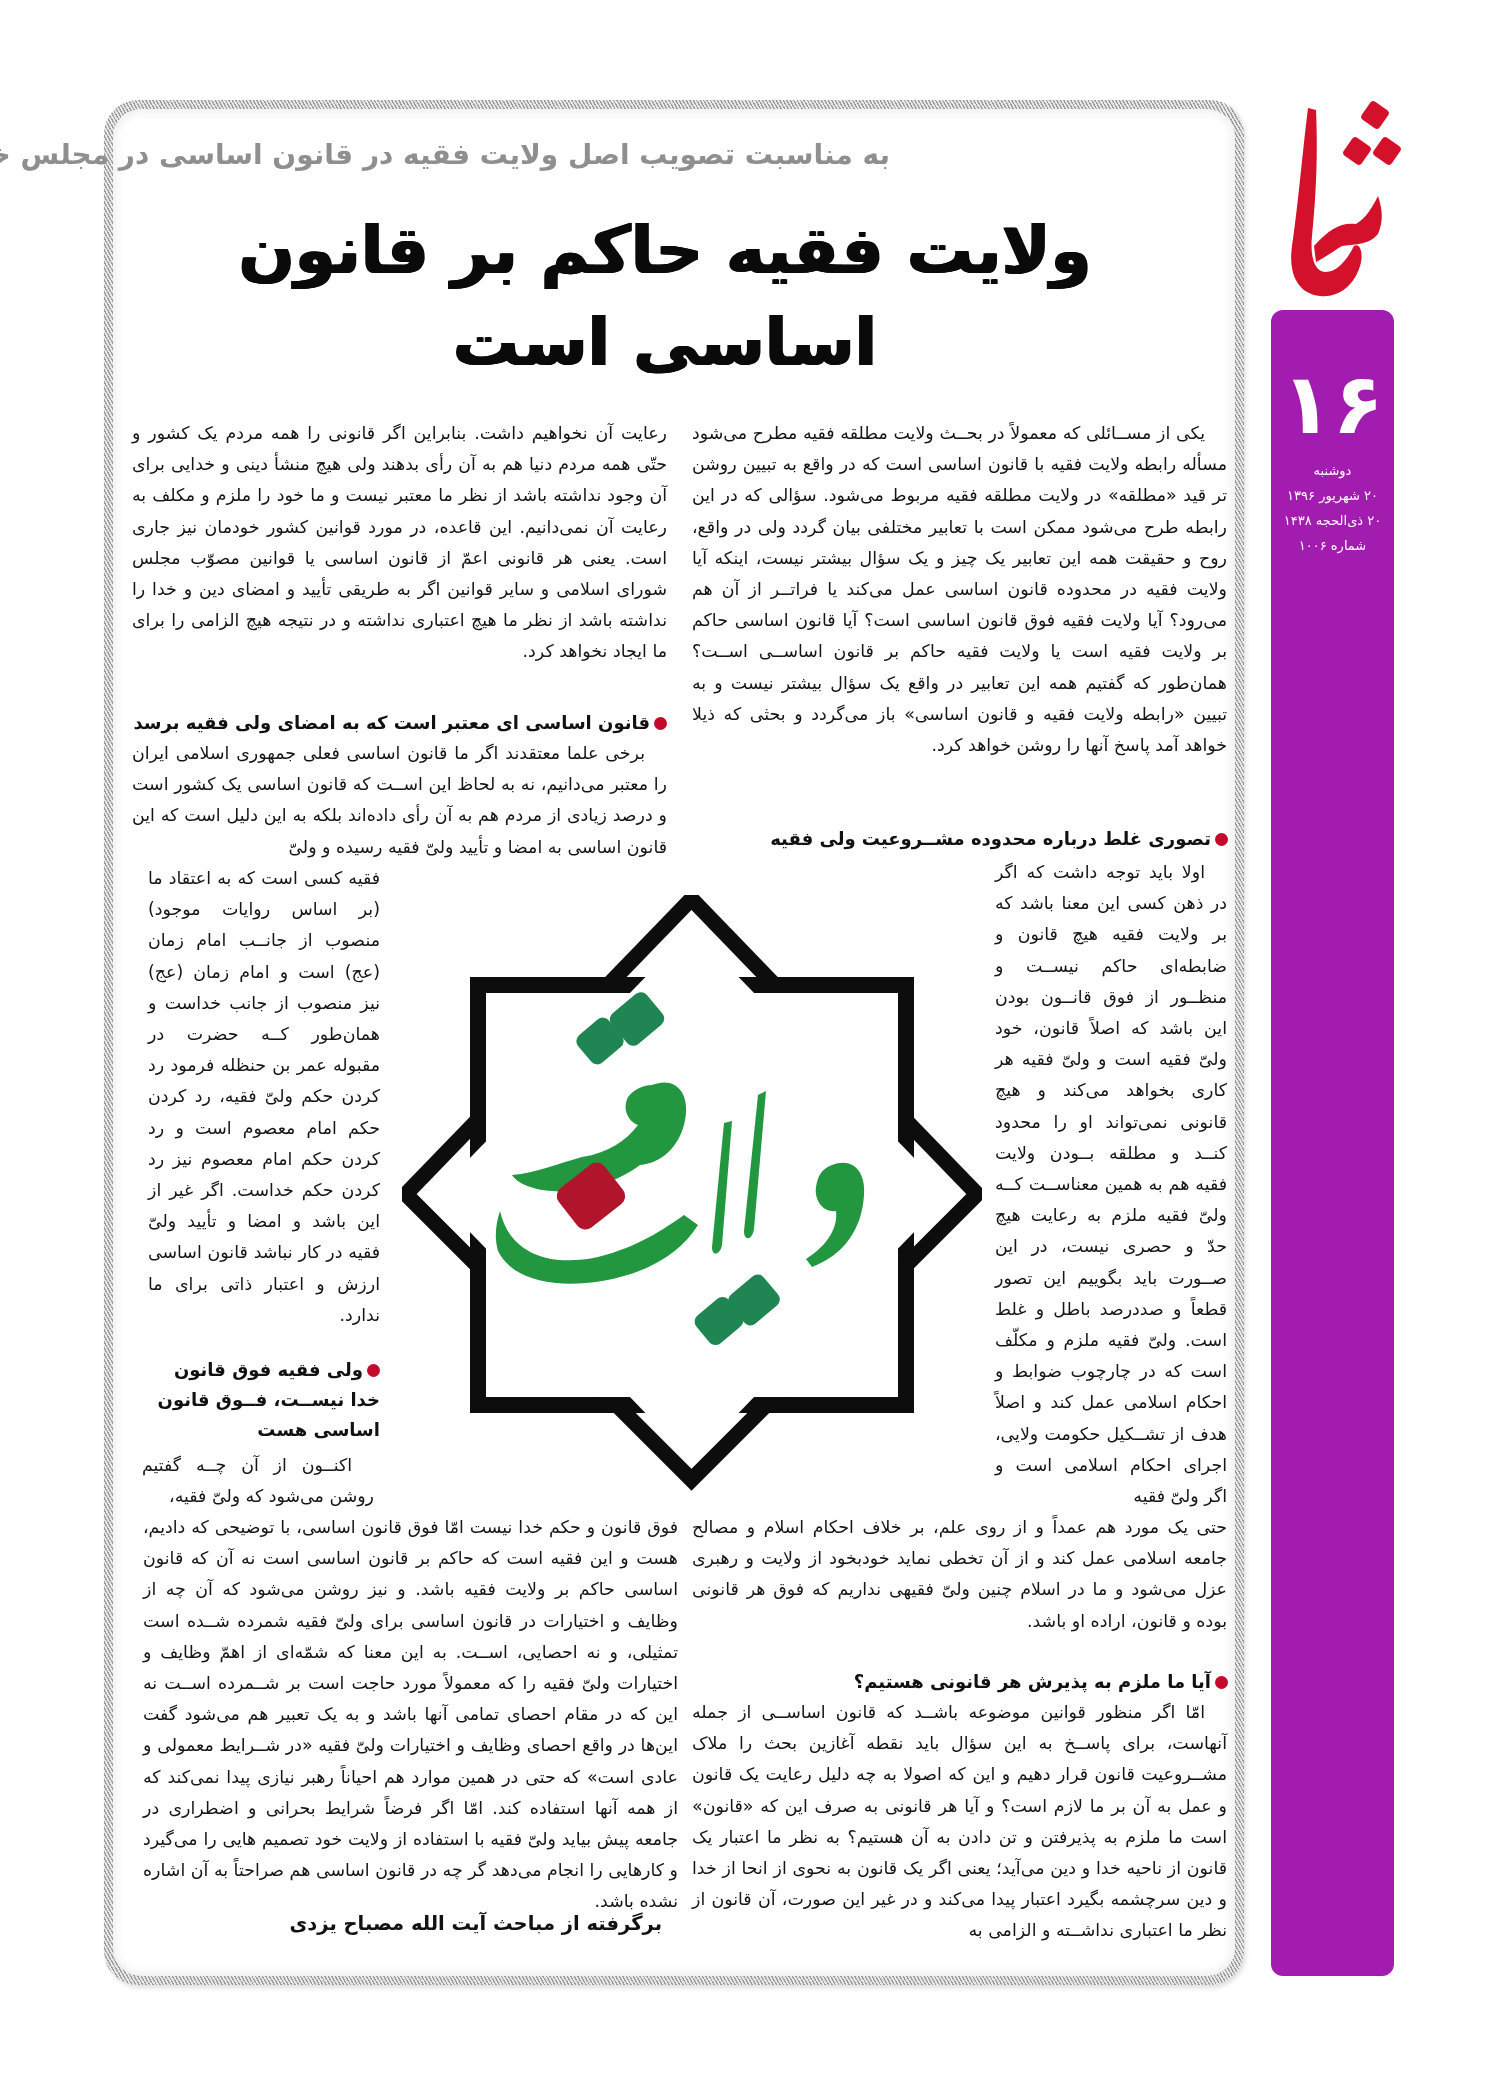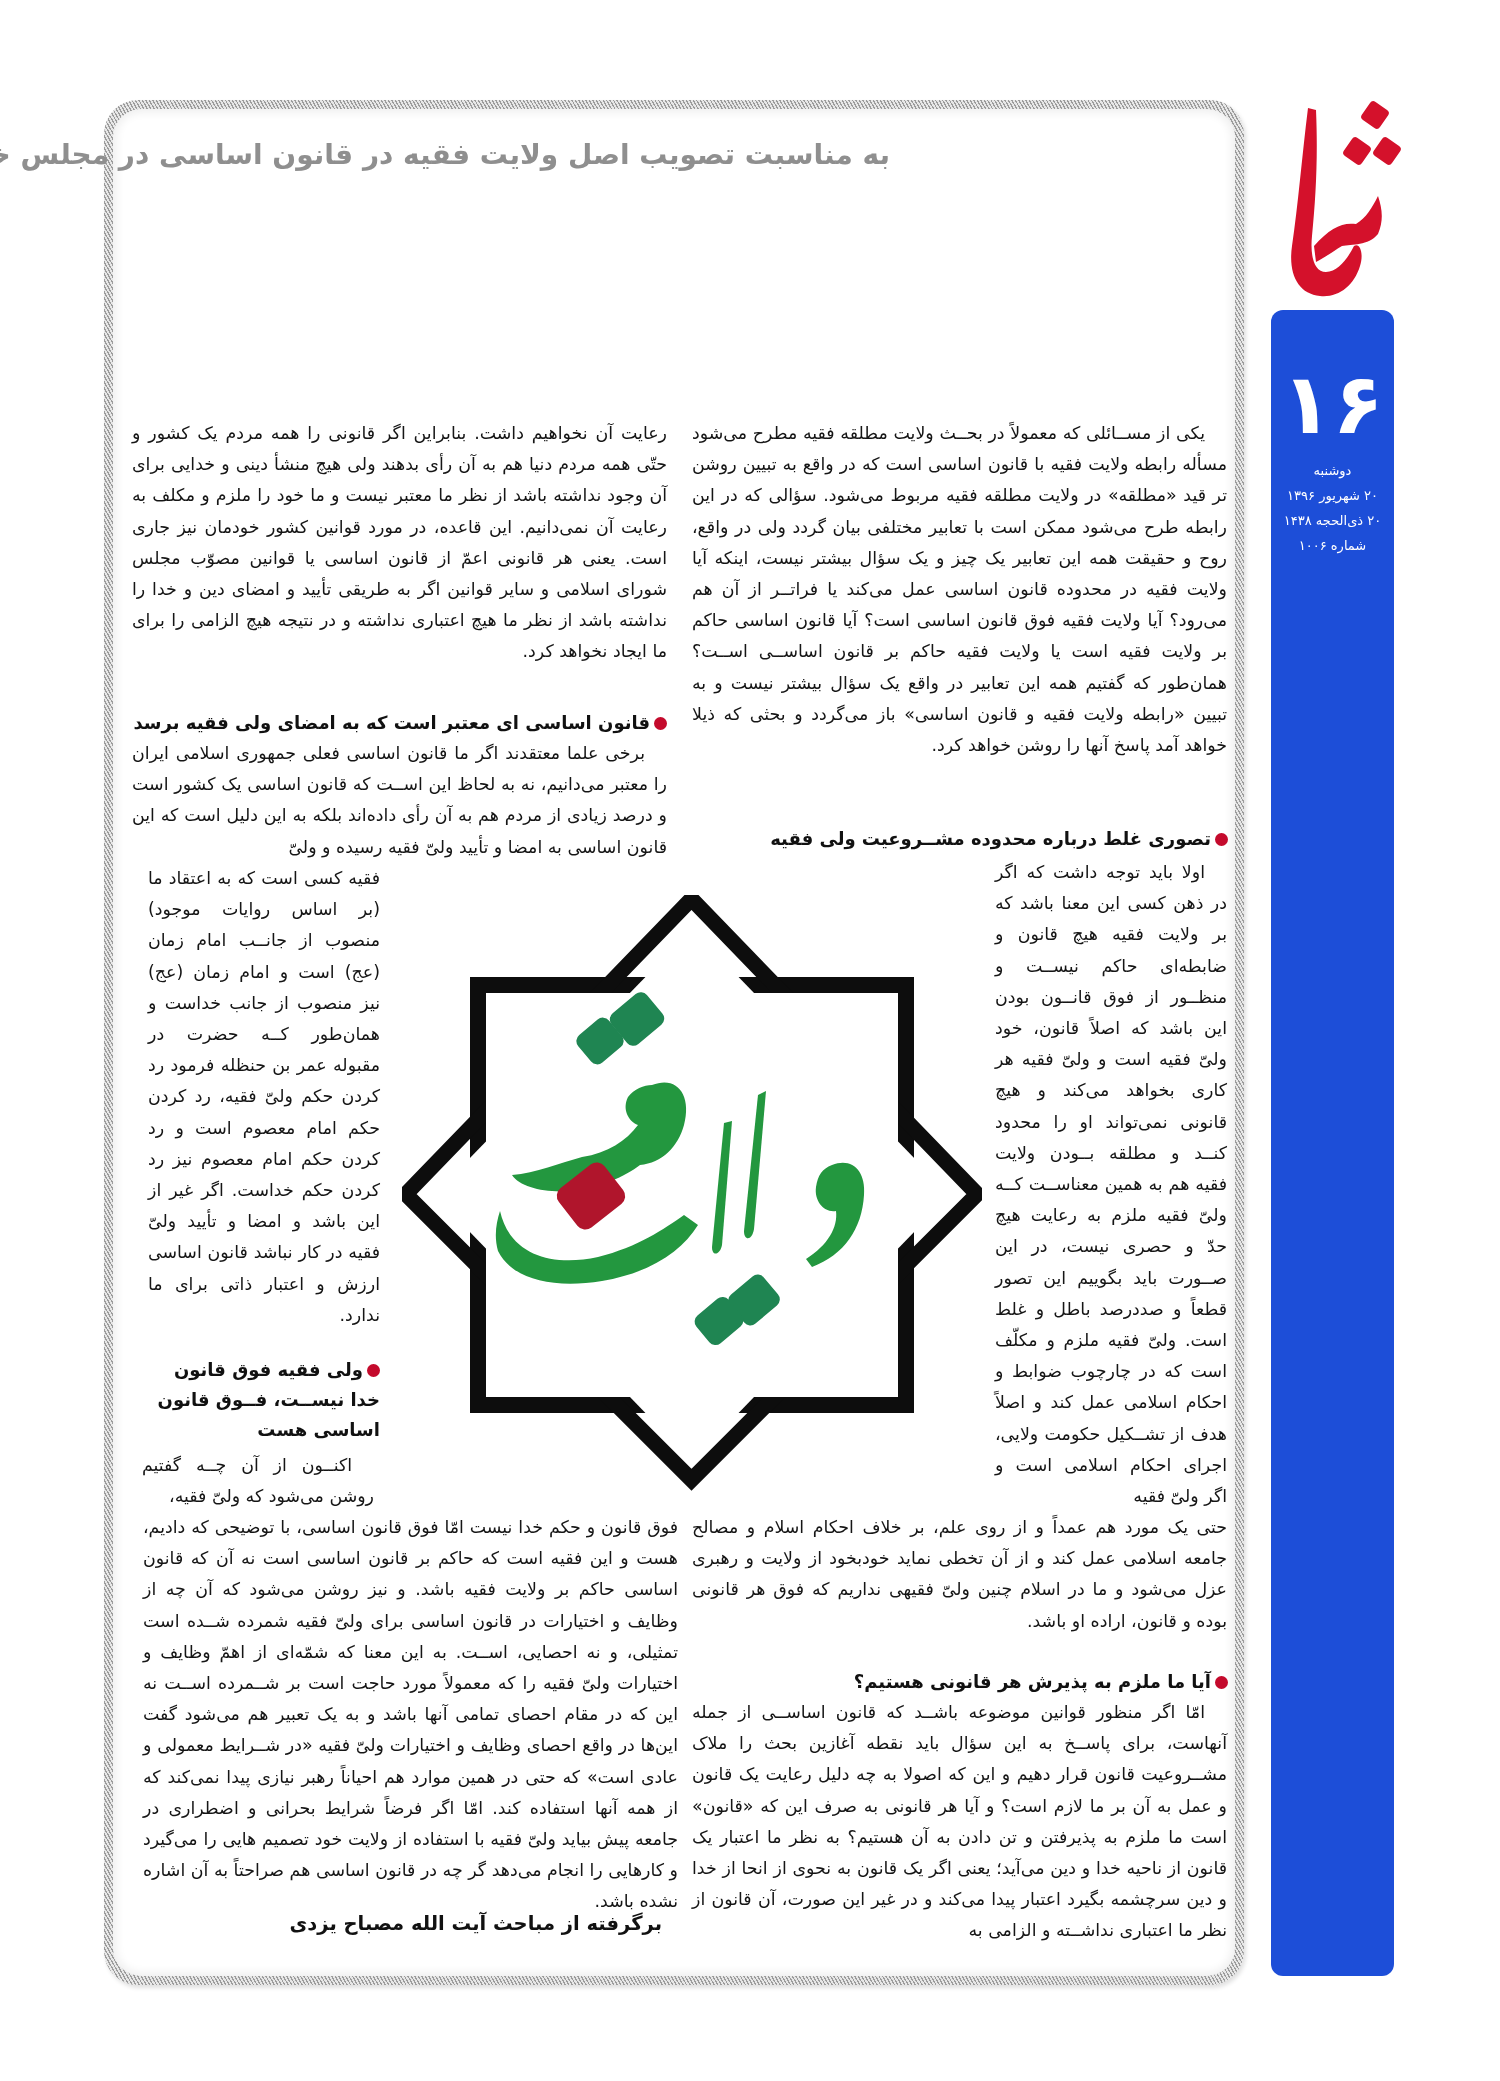--- a/index.html
+++ b/index.html
@@ -12,21 +12,21 @@
            background:
              repeating-linear-gradient(60deg,#9c9c9c 0 1.2px,#e7e7e7 1.2px 3px);
            padding:9px; box-sizing:border-box;
            box-shadow: 2px 3px 4px rgba(0,0,0,.12); }
   .frame-inner { width:100%; height:100%; background:#fff; border-radius:28px;
            box-shadow: inset 0 0 10px 3px rgba(0,0,0,.07); position:relative; }
 
   
   .brand { position:absolute; left:1268px; top:96px; width:135px; height:210px; }
   .sidebar { position:absolute; left:1271px; top:310px; width:123px; height:1666px;
-             background:#1d4ed8; border-radius:12px; color:#fff; text-align:center; }
+             background:#a21caf; border-radius:12px; color:#fff; text-align:center; }
   .page-no { font-family:"DejaVu Sans", sans-serif; font-weight:bold; font-size:84px;
              line-height:1; margin-top:52px; letter-spacing:4px; }
   .issue-meta { margin-top:12px; font-size:13px; font-weight:normal; line-height:25px; }
 
   
   .kicker { position:absolute; right:100px; top:138px; font-size:28px; font-weight:bold;
             color:#8f8f8f; white-space:nowrap; direction:rtl; }
   .headline { position:absolute; left:50px; right:50px; top:205px; text-align:center;
               font-family:"DejaVu Sans", sans-serif; font-weight:900; font-size:66px;
               line-height:92px; color:#0a0a0a; letter-spacing:-1px;
@@ -66,20 +66,21 @@
     <div>شماره ۱۰۰۶</div>
   </div>
 </aside>
 
 <div class="frame">
   <div class="frame-inner"></div>
 </div>
 
 <div class="kicker" style="right:610px;left:auto;">به مناسبت تصویب اصل ولایت فقیه در قانون اساسی در مجلس خبرگان (در سال ۱۳۵۸)</div>
 <h1 class="headline" style="margin:0;left:120px;right:290px;">
+  <div>ولایت فقیه حاکم بر قانون اساسی است</div>
 </h1>
 
 <div class="txt" style="left:692px;width:535px;top:418px;">
   <p>یکی از مســائلی که معمولاً در بحــث ولایت مطلقه فقیه مطرح می‌شود مسأله رابطه ولایت فقیه با قانون اساسی است که در واقع به تبیین روشن تر قید «مطلقه» در ولایت مطلقه فقیه مربوط می‌شود. سؤالی که در این رابطه طرح می‌شود ممکن است با تعابیر مختلفی بیان گردد ولی در واقع، روح و حقیقت همه این تعابیر یک چیز و یک سؤال بیشتر نیست، اینکه آیا ولایت فقیه در محدوده قانون اساسی عمل می‌کند یا فراتــر از آن هم می‌رود؟ آیا ولایت فقیه فوق قانون اساسی است؟ آیا قانون اساسی حاکم بر ولایت فقیه است یا ولایت فقیه حاکم بر قانون اساســی اســت؟ همان‌طور که گفتیم همه این تعابیر در واقع یک سؤال بیشتر نیست و به تبیین «رابطه ولایت فقیه و قانون اساسی» باز می‌گردد و بحثی که ذیلا خواهد آمد پاسخ آنها را روشن خواهد کرد.</p>
 </div>
 
 <div class="sub" style="right:272px;top:824px;">
   <span class="dot"></span><span>تصوری غلط درباره محدوده مشــروعیت ولی فقیه</span>
 </div>
 

